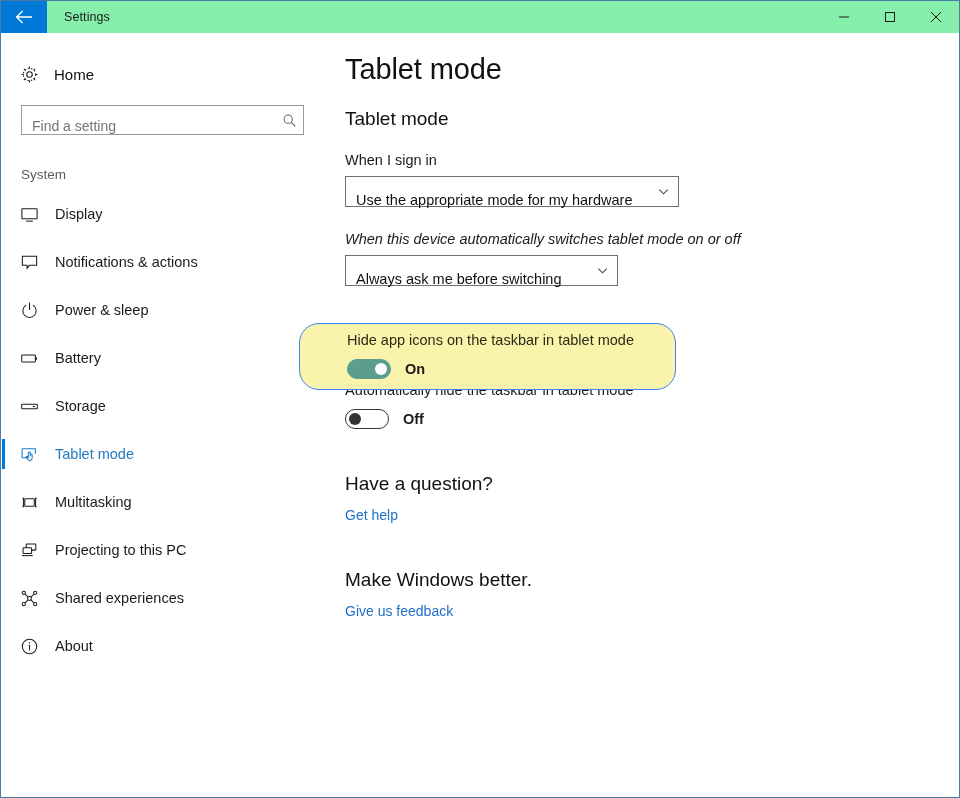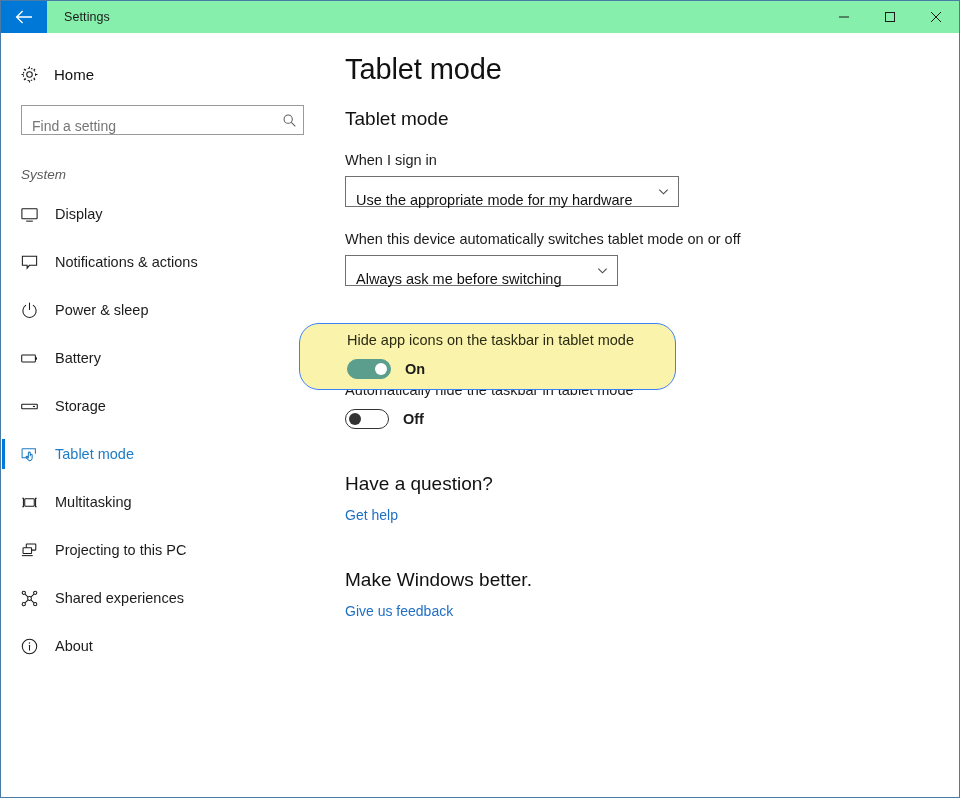--- a/index.html
+++ b/index.html
@@ -109,21 +109,20 @@
     height: 28px;
     display: flex;
     align-items: center;
     justify-content: center;
     cursor: pointer;
   }
   #group-label {
     margin: 32px 0 0 19px;
     font-size: 13.5px;
     color: #5c5c5c;
-    font-style: italic;
   }
   #nav-list { margin-top: 8px; }
   .nav-item {
     position: relative;
     display: flex;
     align-items: center;
     height: 48px;
     padding-left: 18px;
     cursor: pointer;
   }
@@ -504,21 +503,21 @@
     <div class="field-label" style="margin-top:22px;">When I sign in</div>
     <div class="combo" style="margin-top:8px; width:334px;">
       <span class="val">Use the appropriate mode for my hardware</span>
       <span class="chev">
         <svg width="13" height="13" viewBox="0 0 14 14">
             <path d="M2.5 5 L7 9.5 L11.5 5" stroke="#4a4a4a" stroke-width="1.2" fill="none"></path>
           </svg>
       </span>
     </div>
 
-    <div class="field-label" style="margin-top:24px;">When this device automatically switches tablet mode on or off</div>
+    <div class="field-label" style="margin-top:24px;font-style:italic;">When this device automatically switches tablet mode on or off</div>
     <div class="combo" style="margin-top:8px; width:273px;">
       <span class="val">Always ask me before switching</span>
       <span class="chev">
         <svg width="13" height="13" viewBox="0 0 14 14">
             <path d="M2.5 5 L7 9.5 L11.5 5" stroke="#4a4a4a" stroke-width="1.2" fill="none"></path>
           </svg>
       </span>
     </div>
 
     

